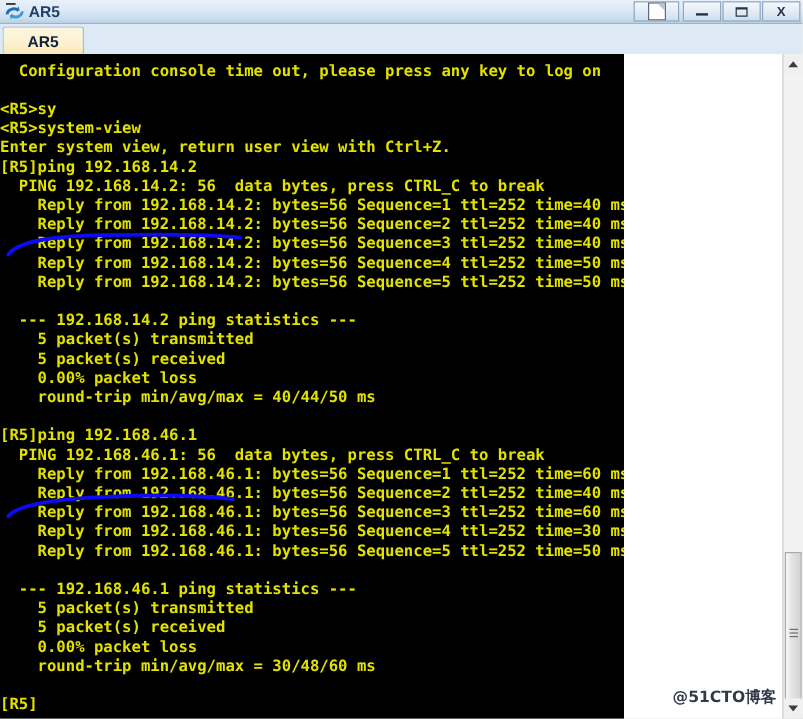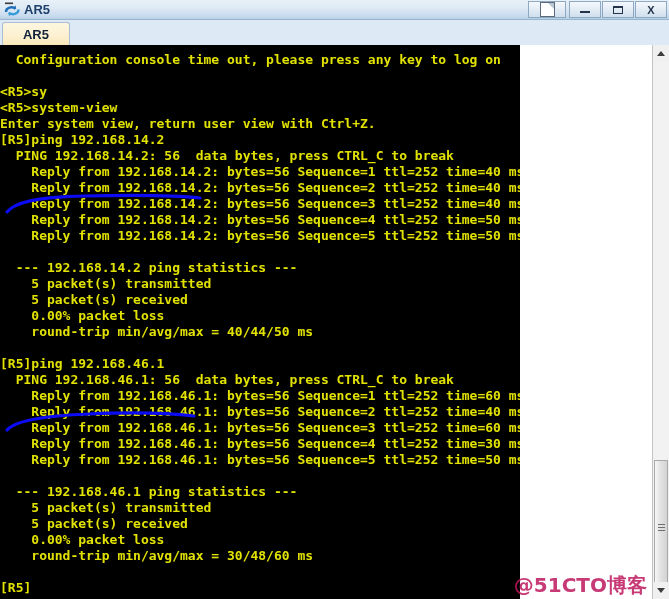--- a/index.html
+++ b/index.html
@@ -191,22 +191,22 @@
     height: 1px;
     background: #6f6f6f;
     margin-bottom: 2px;
   }
 
   
   #watermark {
     position: absolute;
     right: 22px;
     top: 572px;
-    font-size: 20px;
-    color: #be185d;
+    font-size: 13px;
+    color: #0f172a;
     font-family: "DejaVu Sans", sans-serif;
     white-space: nowrap;
     opacity: 0.85;
     pointer-events: none;
   }
 </style>
 </head>
 <body>
 
 <div id="app-window">

